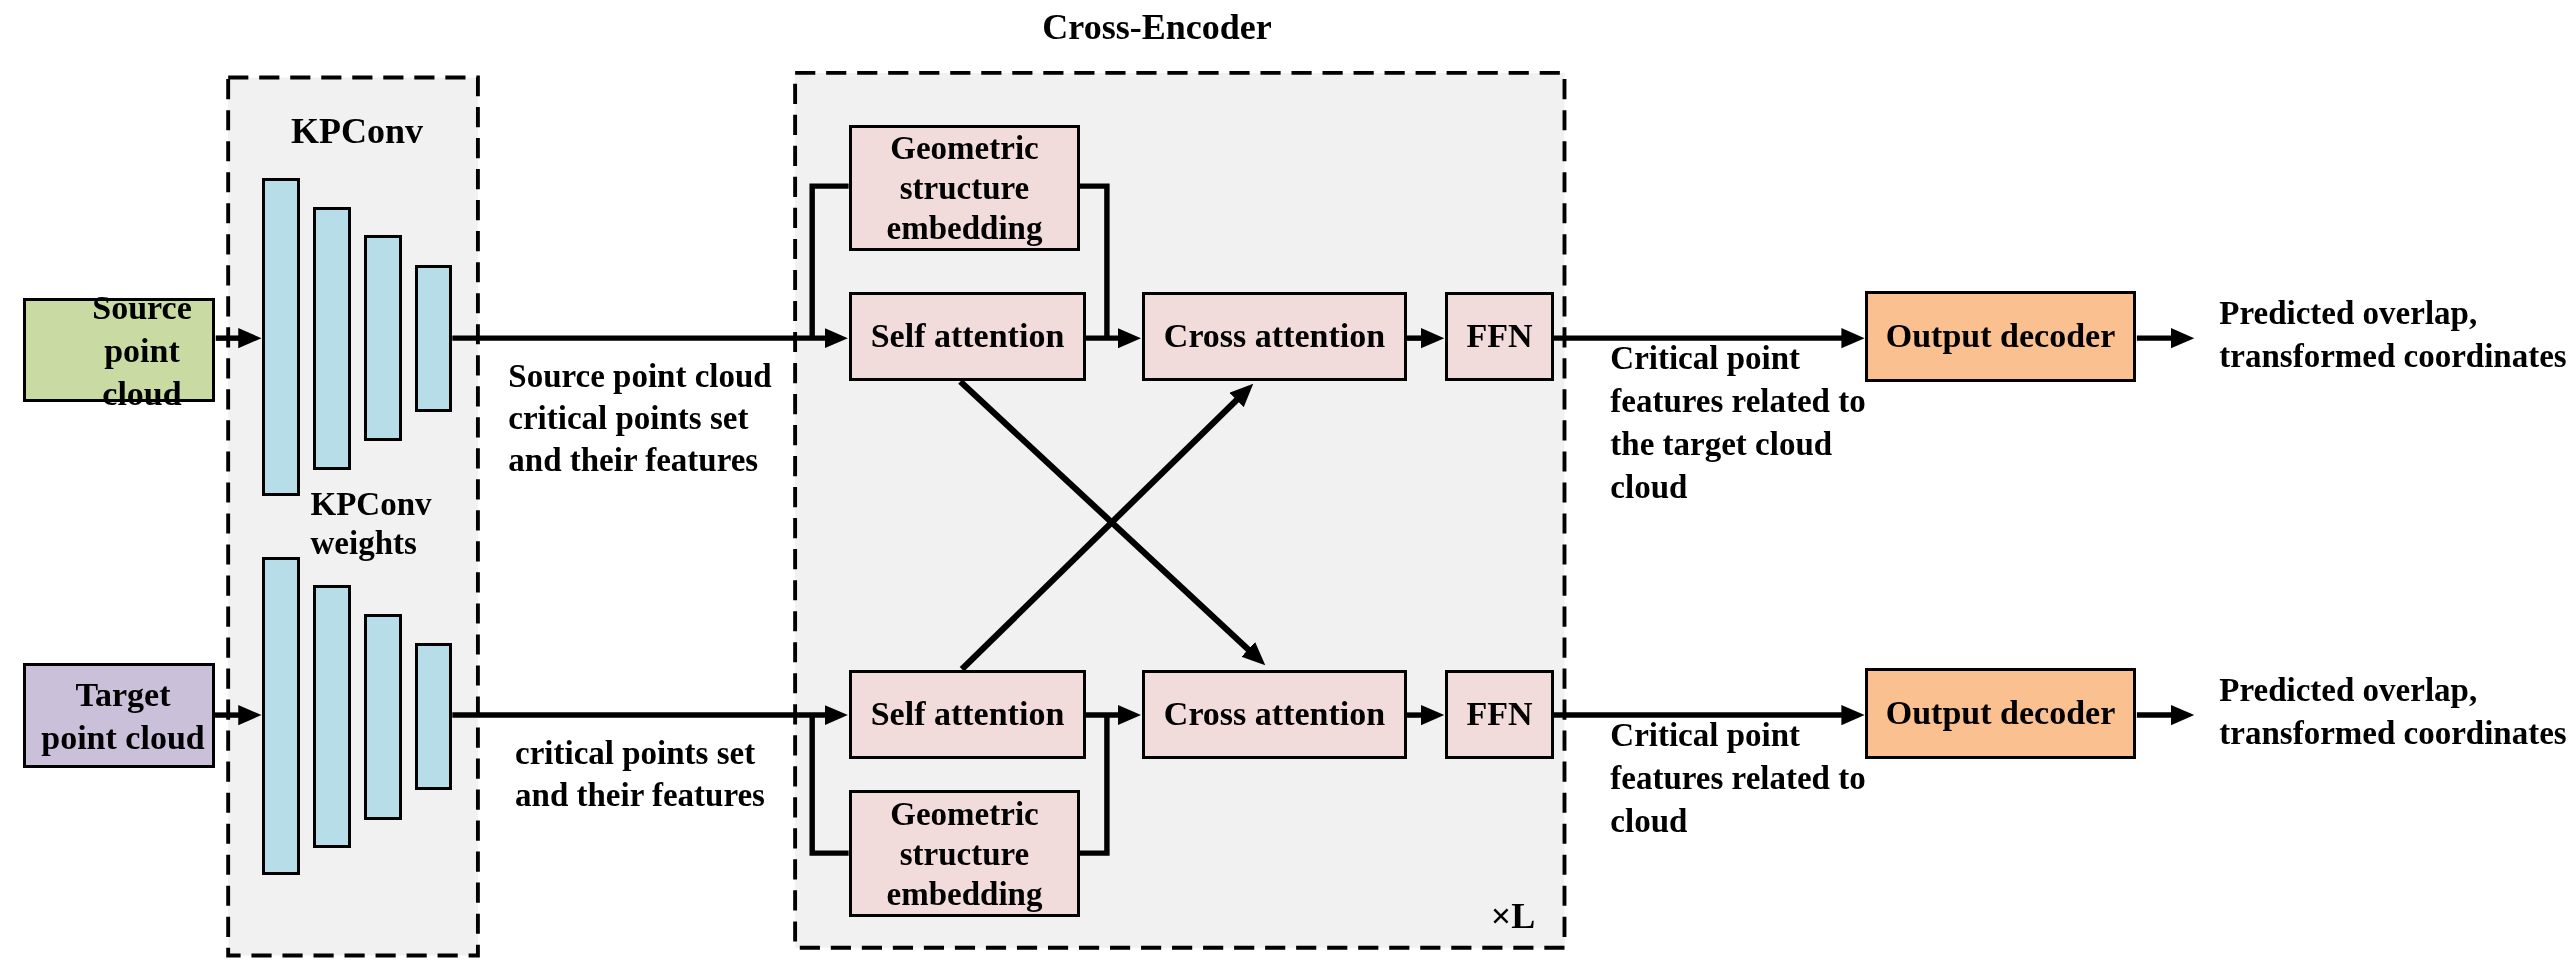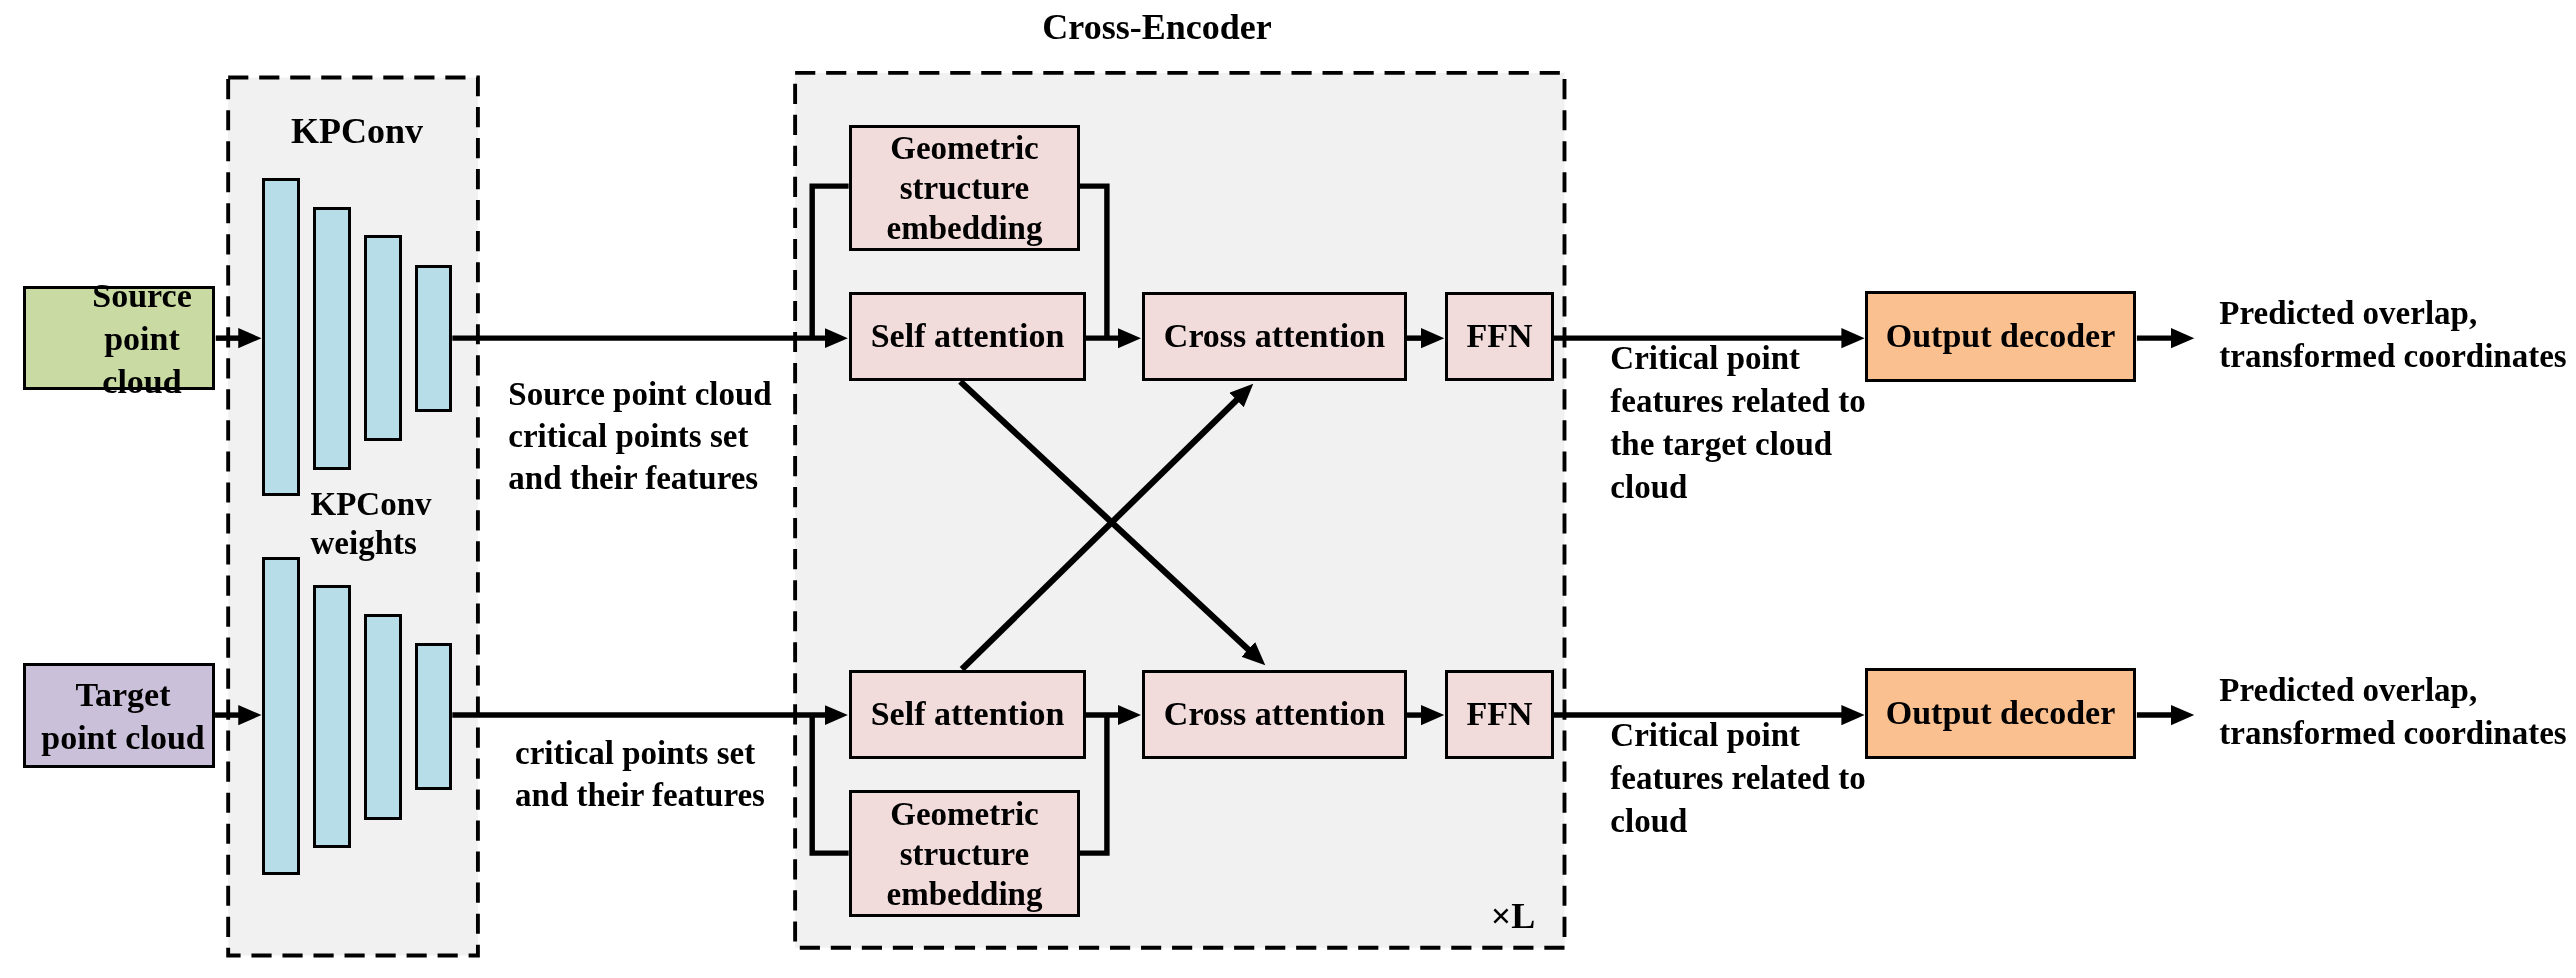--- a/index.html
+++ b/index.html
@@ -55,21 +55,21 @@
     <line x1="1813" y1="922" x2="1833" y2="922" stroke="#000" stroke-width="7" marker-end="url(#arr)"></line>
     <line x1="2003" y1="922" x2="2375" y2="922" stroke="#000" stroke-width="7" marker-end="url(#arr)"></line>
     <line x1="2755" y1="922" x2="2800" y2="922" stroke="#000" stroke-width="7" marker-end="url(#arr)"></line>
     <polyline points="1047,922 1047,1100 1094,1100" fill="none" stroke="#000" stroke-width="7"></polyline>
     <polyline points="1392,1100 1427,1100 1427,922" fill="none" stroke="#000" stroke-width="7"></polyline>
 
     <line x1="1238" y1="492" x2="1610" y2="838" stroke="#000" stroke-width="8" marker-end="url(#arr)"></line>
     <line x1="1240" y1="863" x2="1595" y2="515" stroke="#000" stroke-width="8" marker-end="url(#arr)"></line>
   </svg>
 
-  <div class="box input-box" style="left:23px;top:286px;width:192px;height:104px;padding-left:46px;">
+  <div class="box input-box" style="left:23px;top:298px;width:192px;height:104px;padding-left:46px;">
     <span>Source</span>
     <span>point cloud</span>
   </div>
   <div class="box input-box target" style="left:23px;top:663px;width:192px;height:105px;">
     <span>Target</span>
     <span>point cloud</span>
   </div>
 
   <div class="label t46" style="left:357px;top:110px;">KPConv</div>
 
@@ -106,21 +106,21 @@
     <span>Geometric</span>
     <span>structure</span>
     <span>embedding</span>
   </div>
 
   <div class="label t46" style="left:1513px;top:895px;">×L</div>
 
   <div class="box decoder" style="left:1865px;top:291px;width:271px;height:91px;">Output decoder</div>
   <div class="box decoder" style="left:1865px;top:668px;width:271px;height:91px;">Output decoder</div>
 
-  <div class="label t42" style="left:640px;top:373px;">
+  <div class="label t42" style="left:640px;top:355px;">
     <div>Source point cloud</div>
     <div>critical points set</div>
     <div>and their features</div>
   </div>
   <div class="label t42" style="left:640px;top:732px;">
     <div>critical points set</div>
     <div>and their features</div>
   </div>
 
   <div class="label t42w" style="left:1738px;top:337px;">

